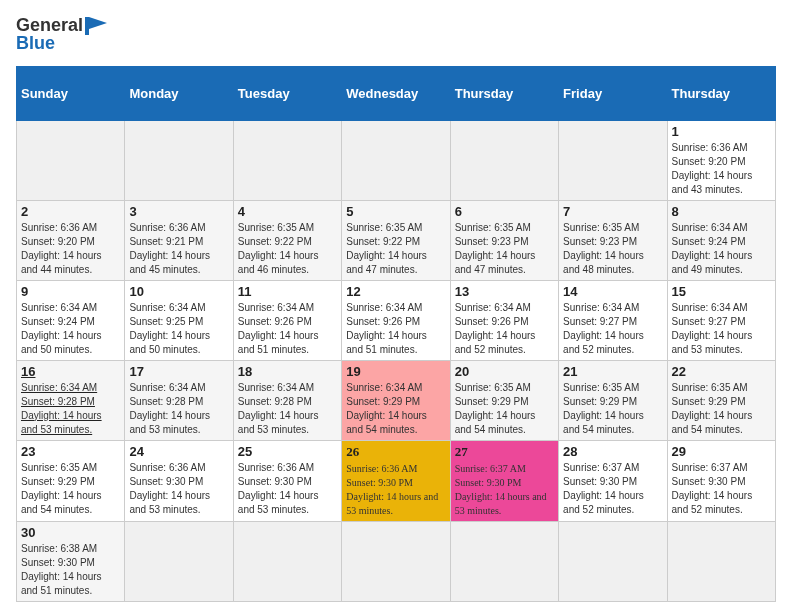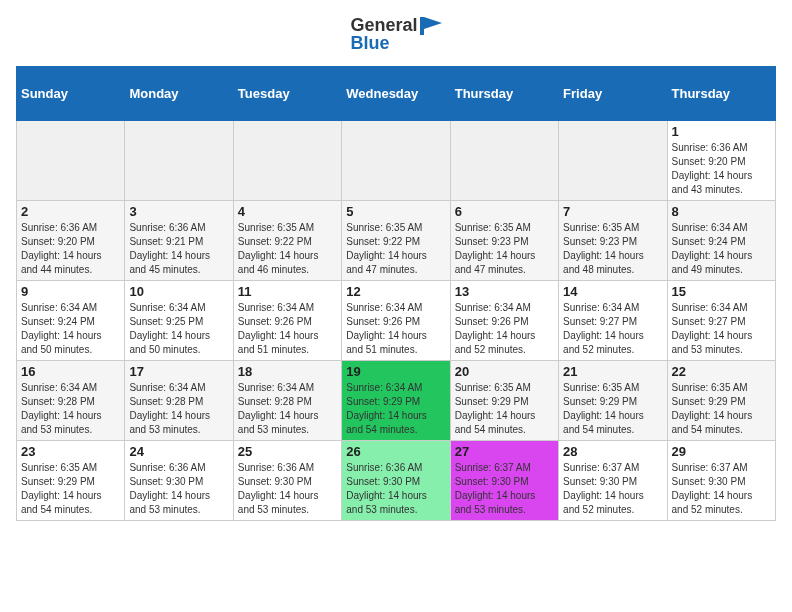--- a/index.html
+++ b/index.html
@@ -5,21 +5,21 @@
     * { box-sizing: border-box; margin: 0; padding: 0; }
     body {
       font-family: Arial, sans-serif;
       background: #fff;
       width: 792px;
       min-height: 612px;
       padding: 16px;
     }
     .header-area {
       display: flex;
-      justify-content: center;
+      justify-content: flex-start;
       align-items: flex-start;
       margin-bottom: 12px;
     }
     .logo {
       display: flex;
       align-items: center;
       gap: 4px;
     }
     .title-area {
       text-align: right;
@@ -211,39 +211,39 @@
 Daylight: 14 hours and 52 minutes.</div>
         </td>
         <td style="background-color: rgb(255, 255, 255);">
           <span class="day-number">15</span>
           <div class="day-info" style="white-space: pre-line;">Sunrise: 6:34 AM
 Sunset: 9:27 PM
 Daylight: 14 hours and 53 minutes.</div>
         </td>
       </tr>
       <tr>
-        <td style="background-color: rgb(245, 245, 245);">
+        <td style="background-color: rgb(245, 245, 245); text-decoration: underline;">
           <span class="day-number">16</span>
           <div class="day-info" style="white-space: pre-line;">Sunrise: 6:34 AM
 Sunset: 9:28 PM
 Daylight: 14 hours and 53 minutes.</div>
         </td>
         <td style="background-color: rgb(245, 245, 245);">
           <span class="day-number">17</span>
           <div class="day-info" style="white-space: pre-line;">Sunrise: 6:34 AM
 Sunset: 9:28 PM
 Daylight: 14 hours and 53 minutes.</div>
         </td>
         <td style="background-color: rgb(245, 245, 245);">
           <span class="day-number">18</span>
           <div class="day-info" style="white-space: pre-line;">Sunrise: 6:34 AM
 Sunset: 9:28 PM
 Daylight: 14 hours and 53 minutes.</div>
         </td>
-        <td style="background-color: #22c55e; margin-left: 21px;">
+        <td style="background-color: #fca5a5; margin-left: 21px;">
           <span class="day-number">19</span>
           <div class="day-info" style="white-space: pre-line;">Sunrise: 6:34 AM
 Sunset: 9:29 PM
 Daylight: 14 hours and 54 minutes.</div>
         </td>
         <td style="background-color: rgb(245, 245, 245);">
           <span class="day-number">20</span>
           <div class="day-info" style="white-space: pre-line;">Sunrise: 6:35 AM
 Sunset: 9:29 PM
 Daylight: 14 hours and 54 minutes.</div>
@@ -273,39 +273,53 @@
           <div class="day-info" style="white-space: pre-line;">Sunrise: 6:36 AM
 Sunset: 9:30 PM
 Daylight: 14 hours and 53 minutes.</div>
         </td>
         <td style="background-color: rgb(255, 255, 255);">
           <span class="day-number">25</span>
           <div class="day-info" style="white-space: pre-line;">Sunrise: 6:36 AM
 Sunset: 9:30 PM
 Daylight: 14 hours and 53 minutes.</div>
         </td>
-        <td style="background-color: #86efac;">
+        <td style="background-color: #eab308; font-family: Liberation Serif, serif;">
           <span class="day-number">26</span>
           <div class="day-info" style="white-space: pre-line;">Sunrise: 6:36 AM
 Sunset: 9:30 PM
 Daylight: 14 hours and 53 minutes.</div>
         </td>
-        <td style="background-color: #d946ef;">
+        <td style="background-color: #ec4899; font-family: Liberation Serif, serif;">
           <span class="day-number">27</span>
           <div class="day-info" style="white-space: pre-line;">Sunrise: 6:37 AM
 Sunset: 9:30 PM
 Daylight: 14 hours and 53 minutes.</div>
         </td>
         <td style="background-color: rgb(255, 255, 255);">
           <span class="day-number">28</span>
           <div class="day-info" style="white-space: pre-line;">Sunrise: 6:37 AM
 Sunset: 9:30 PM
 Daylight: 14 hours and 52 minutes.</div>
         </td>
         <td style="background-color: rgb(255, 255, 255);">
           <span class="day-number">29</span>
           <div class="day-info" style="white-space: pre-line;">Sunrise: 6:37 AM
 Sunset: 9:30 PM
 Daylight: 14 hours and 52 minutes.</div>
         </td>
+      </tr>
+      <tr class="last-row">
+        <td style="background-color: rgb(245, 245, 245);">
+          <span class="day-number">30</span>
+          <div class="day-info" style="white-space: pre-line;">Sunrise: 6:38 AM
+Sunset: 9:30 PM
+Daylight: 14 hours and 51 minutes.</div>
+        </td>
+        <td class="empty-cell"></td>
+        <td class="empty-cell"></td>
+        <td class="empty-cell"></td>
+        <td class="empty-cell"></td>
+        <td class="empty-cell"></td>
+        <td class="empty-cell"></td>
       </tr>
     </tbody>
 </table>
 
 </body></html>

